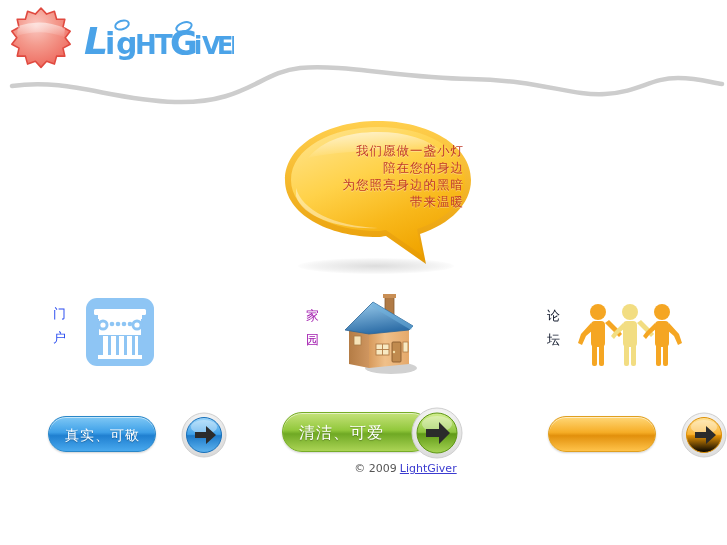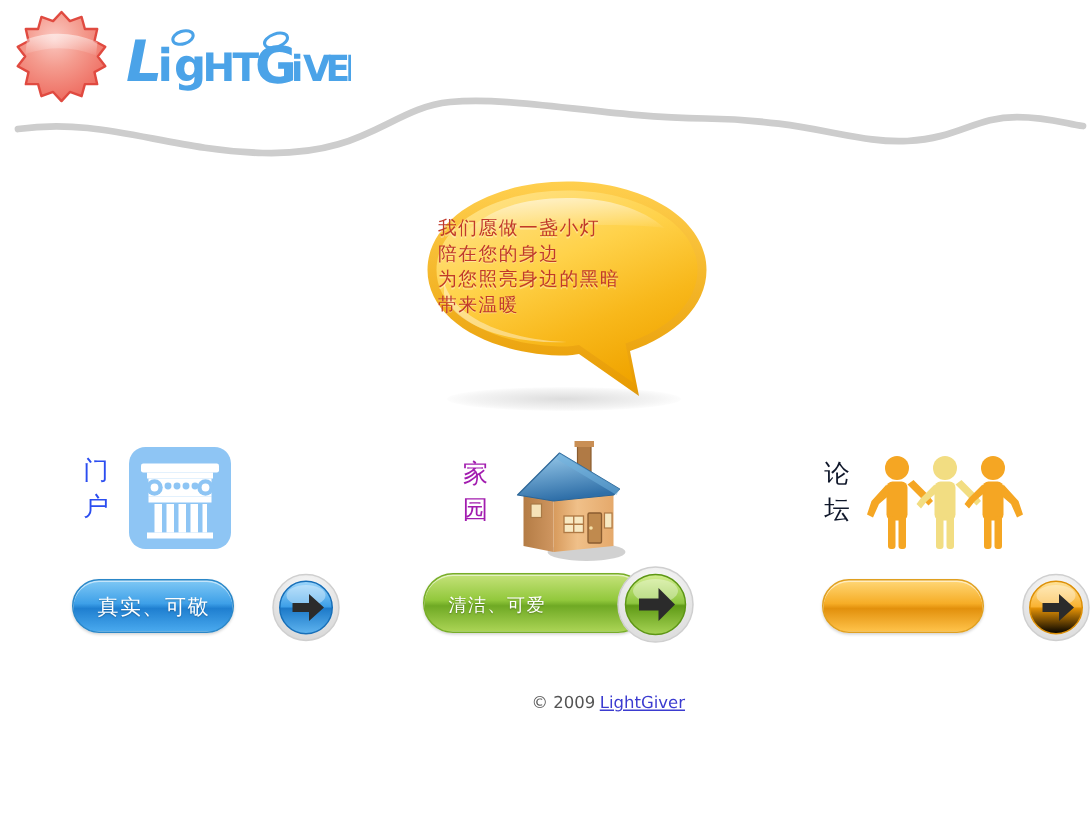--- a/index.html
+++ b/index.html
@@ -48,22 +48,22 @@
   }
   #bubble-svg {
     position: absolute;
     left: 0; top: 0;
     width: 200px; height: 150px;
   }
   #bubble-text {
     position: absolute;
     left: 14px; top: 26px;
     width: 172px;
-    text-align: left;
-    font-family: Liberation Sans, sans-serif;
+    text-align: right;
+    font-family: Liberation Mono, monospace;
     font-size: 12.5px;
     line-height: 17px;
     color: #c0392b;
     letter-spacing: 1px;
     white-space: pre-line;
     text-shadow: 0 1px 0 rgba(255,255,255,0.35);
   }
   #bubble-shadow {
     position: absolute;
     left: 298px; top: 258px;
@@ -81,44 +81,44 @@
   #section-home    { left: 278px; width: 205px; }
   #section-forum   { left: 530px; width: 190px; }
 
   .section-top {
     position: relative;
     height: 90px;
   }
   .section-label {
     position: absolute;
     font-family: "DejaVu Sans", "Liberation Sans", sans-serif;
-    font-size: 17px;
+    font-size: 13px;
     line-height: 24px;
     width: 22px;
-    text-align: center;
     font-weight: 500;
   }
   #label-portal { left: 13px; top: 14px; color: #2b4df0; }
   #label-home   { left: 28px; top: 16px; color: #a21caf; }
   #label-forum  { left: 17px; top: 16px; color: #0f172a; }
 
   .section-icon {
     position: absolute;
   }
   #icon-portal { left: 46px; top: 10px; width: 68px; height: 68px; }
   #icon-home   { left: 55px; top: 0px;  width: 92px; height: 88px; }
   #icon-forum  { left: 48px; top: 12px; width: 104px; height: 70px; }
 
   
   .pill {
     position: absolute;
     height: 36px;
     border-radius: 18px;
     box-sizing: border-box;
     cursor: pointer;
+    margin-top: 30px;
   }
   .pill-label {
     position: absolute;
     left: 16px;
     top: 0;
     height: 36px;
     line-height: 36px;
     font-family: "DejaVu Sans", "Liberation Sans", sans-serif;
     font-size: 14px;
     letter-spacing: 1px;
@@ -141,21 +141,21 @@
     box-shadow: inset 0 1px 0 rgba(255,255,255,0.55), 0 1px 2px rgba(0,0,0,0.18);
   }
   #arrow-portal { left: 132px; }
 
   #pill-home {
     left: 282px; top: 382px; width: 150px; height: 40px; border-radius: 20px;
     background: linear-gradient(180deg, #c5e27a 0%, #92c83c 45%, #6fa924 55%, #abd455 100%);
     border: 1px solid #77ad28;
     box-shadow: inset 0 1px 0 rgba(255,255,255,0.55), 0 1px 2px rgba(0,0,0,0.18);
   }
-  #pill-home .pill-label { height: 40px; line-height: 40px; font-size: 12px; }
+  #pill-home .pill-label { height: 40px; line-height: 40px; font-size: 16px; }
   #arrow-home { left: 128px; top: -6px; width: 52px; height: 52px; }
 
   #pill-forum {
     left: 548px; top: 386px; width: 108px;
     background: linear-gradient(180deg, #ffd777 0%, #f6ad26 45%, #e2900c 55%, #ffc34a 100%);
     border: 1px solid #e0a020;
     box-shadow: inset 0 1px 0 rgba(255,255,255,0.55), 0 1px 2px rgba(0,0,0,0.18);
   }
   #arrow-forum { left: 132px; }
 

